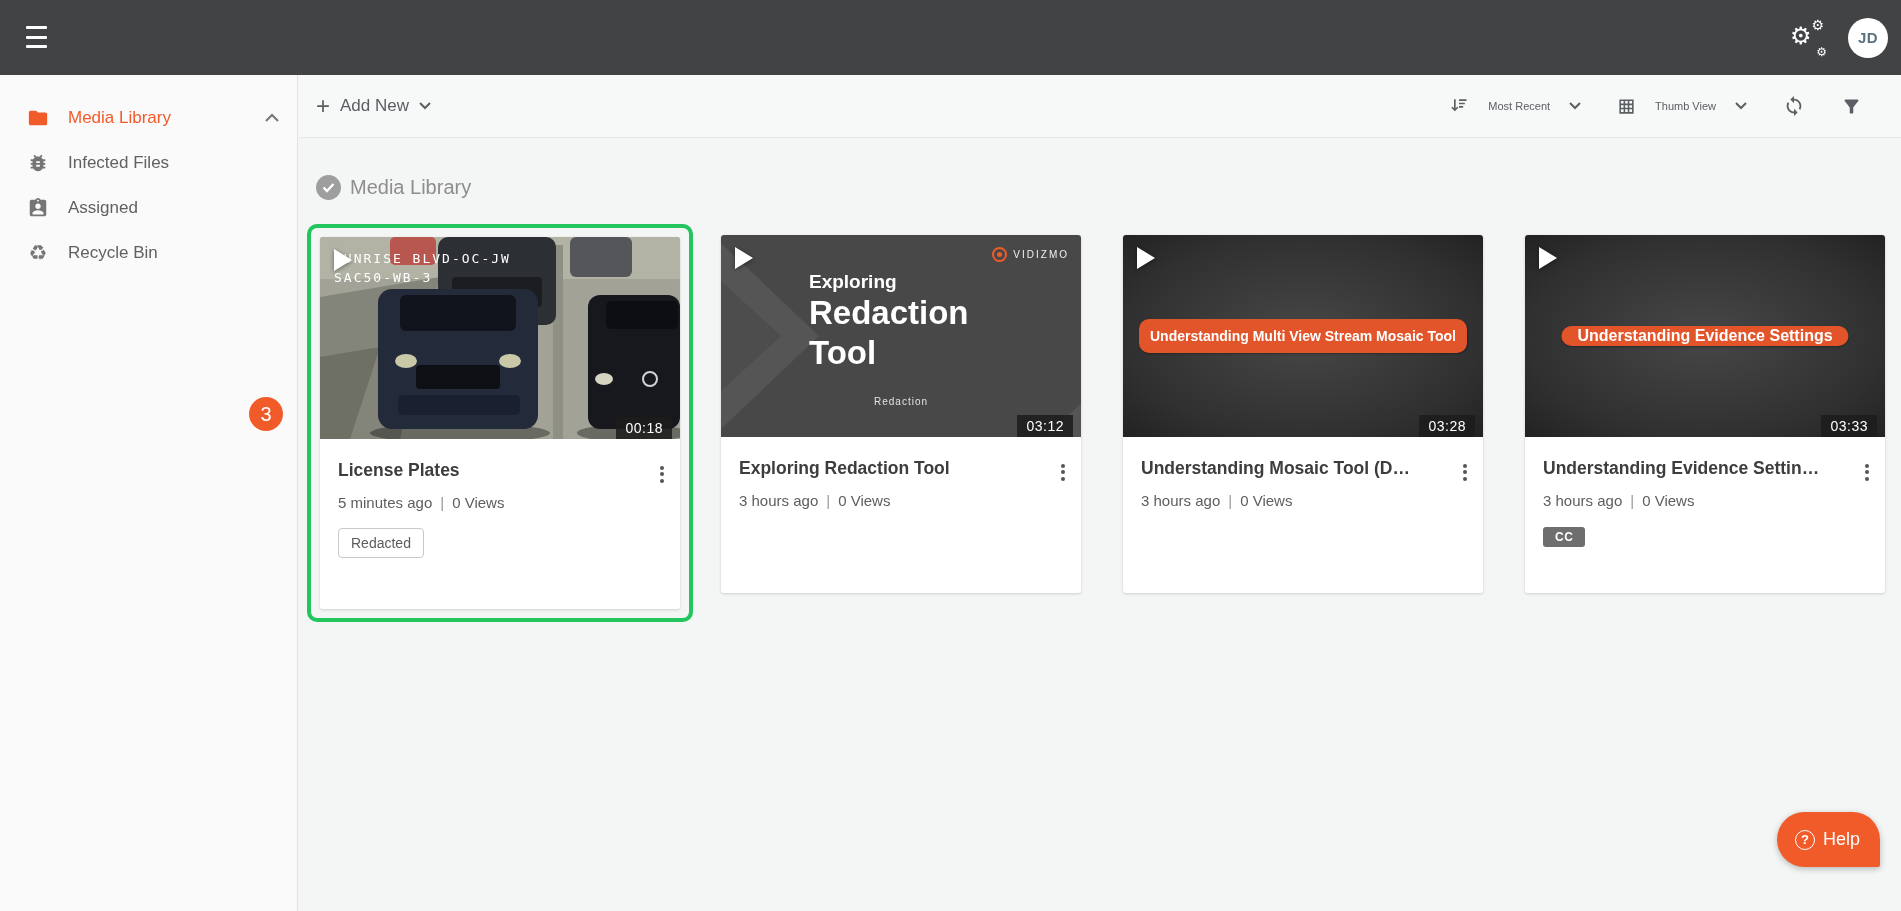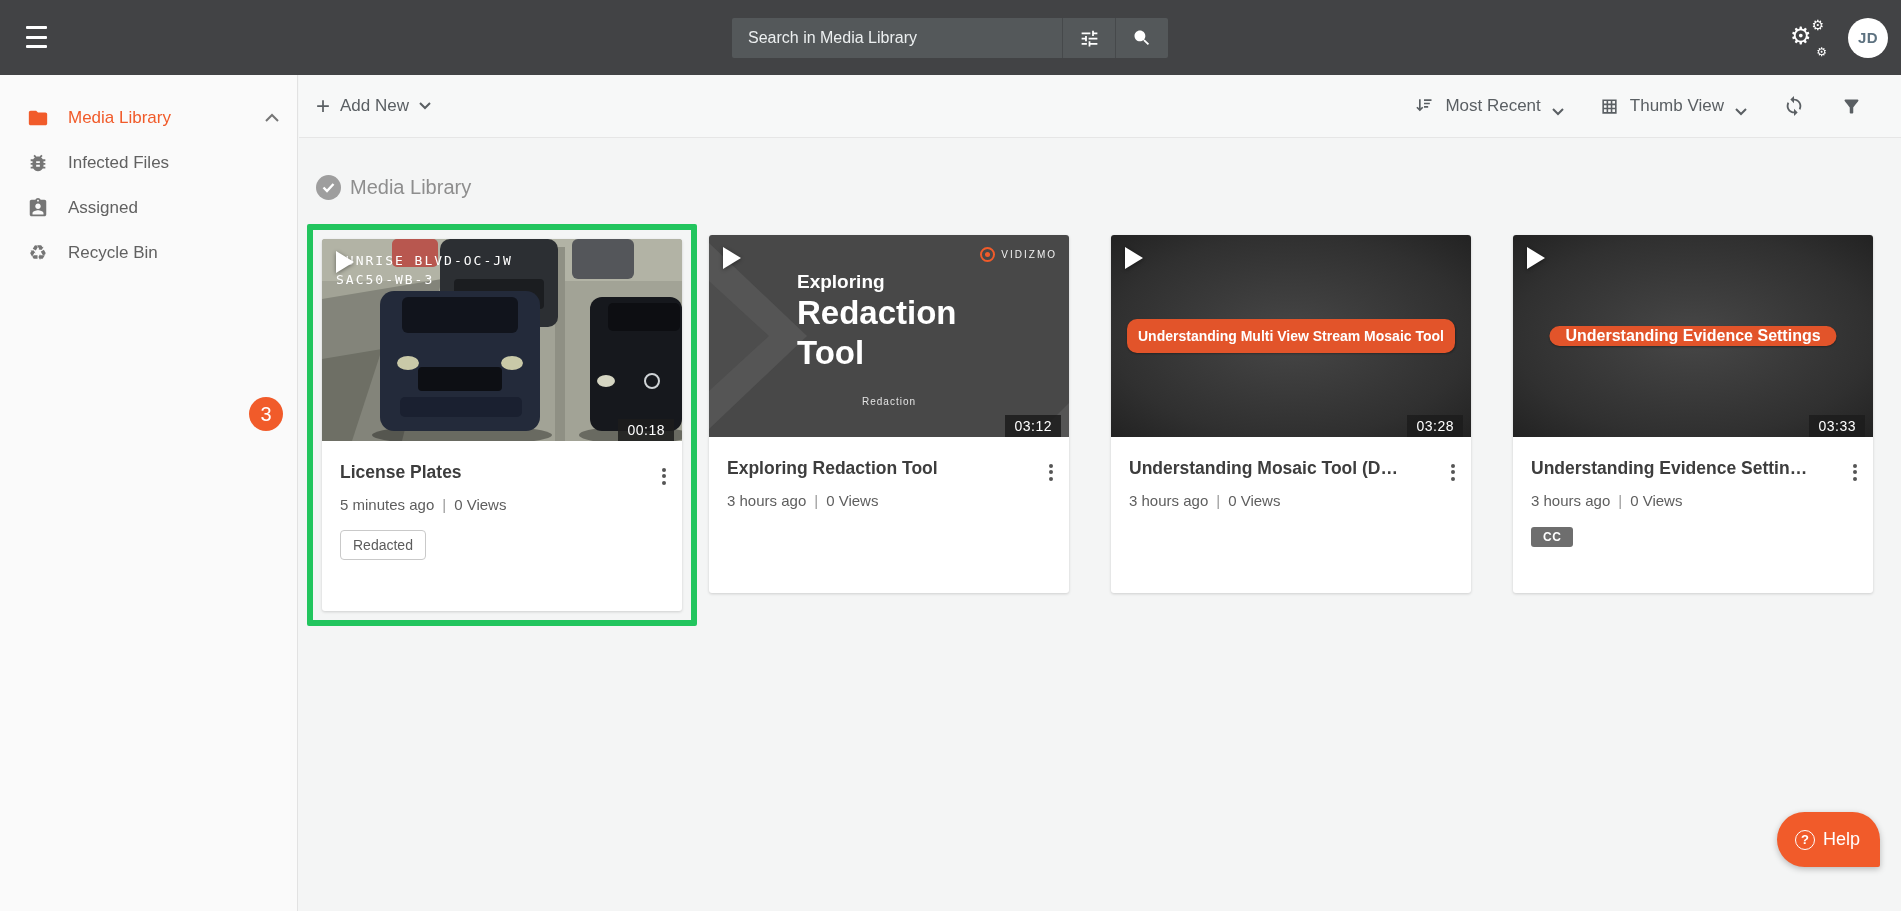--- a/index.html
+++ b/index.html
@@ -32,29 +32,29 @@
   .side-item .lbl { flex:1; white-space:nowrap; }
   .side-item.active { color:#f15b2a; }
   .side-item svg { flex:0 0 auto; }
   .uni-icon { font-size:21px; line-height:21px; color:#757575; width:22px; text-align:center; }
   
   .main { position:absolute; left:299px; top:75px; right:0; bottom:0; background:#f4f5f5; }
   .toolbar { height:63px; border-bottom:1px solid #e6e6e6; background:#f7f8f8; display:flex; align-items:center; padding:0 39px 0 17px; }
   .addnew { display:flex; align-items:center; gap:10px; color:#5a5f63; font-size:17px; background:none; border:none; cursor:pointer; font-family:"Liberation Sans", sans-serif; }
   .addnew .plus { font-size:24px; line-height:20px; font-weight:400; color:#5a5f63; }
   .toolbar-right { margin-left:auto; display:flex; align-items:center; gap:36px; }
-  .tool-group { display:flex; align-items:flex-end; gap:11px; color:#5a5f63; font-size:17px; background:none; border:none; cursor:pointer; font-family:"Liberation Sans", sans-serif; }
+  .tool-group { display:flex; align-items:center; gap:19px; color:#5a5f63; font-size:11px; background:none; border:none; cursor:pointer; font-family:"Liberation Sans", sans-serif; }
   .icon-btn { background:none; border:none; cursor:pointer; display:flex; align-items:center; }
   
   .section-head { position:absolute; top:100px; left:17px; display:flex; align-items:center; gap:9px; font-size:20px; color:#8e8e8e; }
   .check-circle { width:25px; height:25px; border-radius:50%; background:#9e9e9e; display:flex; align-items:center; justify-content:center; }
   .check-circle svg { display:block; }
   
   .cards-row { position:absolute; top:149px; left:8px; display:flex; align-items:flex-start; }
-  .sel-wrap { border:6px solid #22c55e; border-radius:2px; padding:9px; margin-right:12px; }
+  .sel-wrap { border:4px solid #22c55e; border-radius:10px; padding:9px; margin-right:28px; }
   .card { width:360px; height:358px; background:#fff; border-radius:3px; box-shadow:0 1px 3px rgba(0,0,0,.16); overflow:hidden; cursor:pointer; }
   .sel-wrap .card { height:372px; }
   .card.gap { margin-right:42px; margin-top:11px; }
   .thumb { position:relative; height:202px; overflow:hidden; }
   .play { position:absolute; top:12px; left:14px; width:0; height:0; border-top:11px solid transparent; border-bottom:11px solid transparent; border-left:18px solid #fff; filter:drop-shadow(0 1px 2px rgba(0,0,0,.45)); cursor:pointer; }
   .dur { position:absolute; right:8px; bottom:0; background:rgba(28,28,28,.85); color:#fff; font-size:14px; padding:3px 9px; letter-spacing:.5px; }
   .thumb-dark { width:100%; height:100%; background:radial-gradient(ellipse at center, #474747 0%, #303030 70%, #222 100%); position:relative; }
   .banner { position:absolute; top:50%; left:50%; transform:translate(-50%,-50%); background:#e2542a; color:#fff; font-weight:bold; font-size:14px; white-space:nowrap; padding:9px 11px; border-radius:10px; box-shadow:0 1px 2px rgba(0,0,0,.3); }
   .thumb-redact { width:100%; height:100%; background:#484848; position:relative; }
   .thumb-redact svg.chev { position:absolute; left:0; top:0; }
@@ -82,35 +82,20 @@
 </head>
 <body>
 
 <header class="topbar">
   <button class="hamburger">
       <span></span>
       <span></span>
       <span></span>
     </button>
 
-  <div class="searchbar">
-    <input type="text" placeholder="Search in Media Library" style="">
-    <div class="vsep"></div>
-    <button class="seg">
-      <svg width="21" height="21" viewBox="0 0 24 24" fill="#fff">
-          <path d="M3 17v2h6v-2H3zM3 5v2h10V5H3zm10 16v-2h8v-2h-8v-2h-2v6h2zM7 9v2H3v2h4v2h2V9H7zm14 4v-2H11v2h10zm-6-4h2V7h4V5h-4V3h-2v6z"></path>
-        </svg>
-    </button>
-    <div class="vsep"></div>
-    <button class="seg">
-      <svg width="20" height="20" viewBox="0 0 24 24" fill="#fff">
-          <path d="M15.5 14h-.79l-.28-.27C15.41 12.59 16 11.11 16 9.5 16 5.91 13.09 3 9.5 3S3 5.91 3 9.5 5.91 16 9.5 16c1.61 0 3.09-.59 4.23-1.57l.27.28v.79l5 4.99L20.49 19l-4.99-5z"></path>
-        </svg>
-    </button>
-  </div>
 
   <div class="topbar-right">
     <button class="gears">
       <span class="g1">⚙</span>
       <span class="g2">⚙</span>
       <span class="g3">⚙</span>
     </button>
     <div class="avatar">JD</div>
   </div>
 </header>

